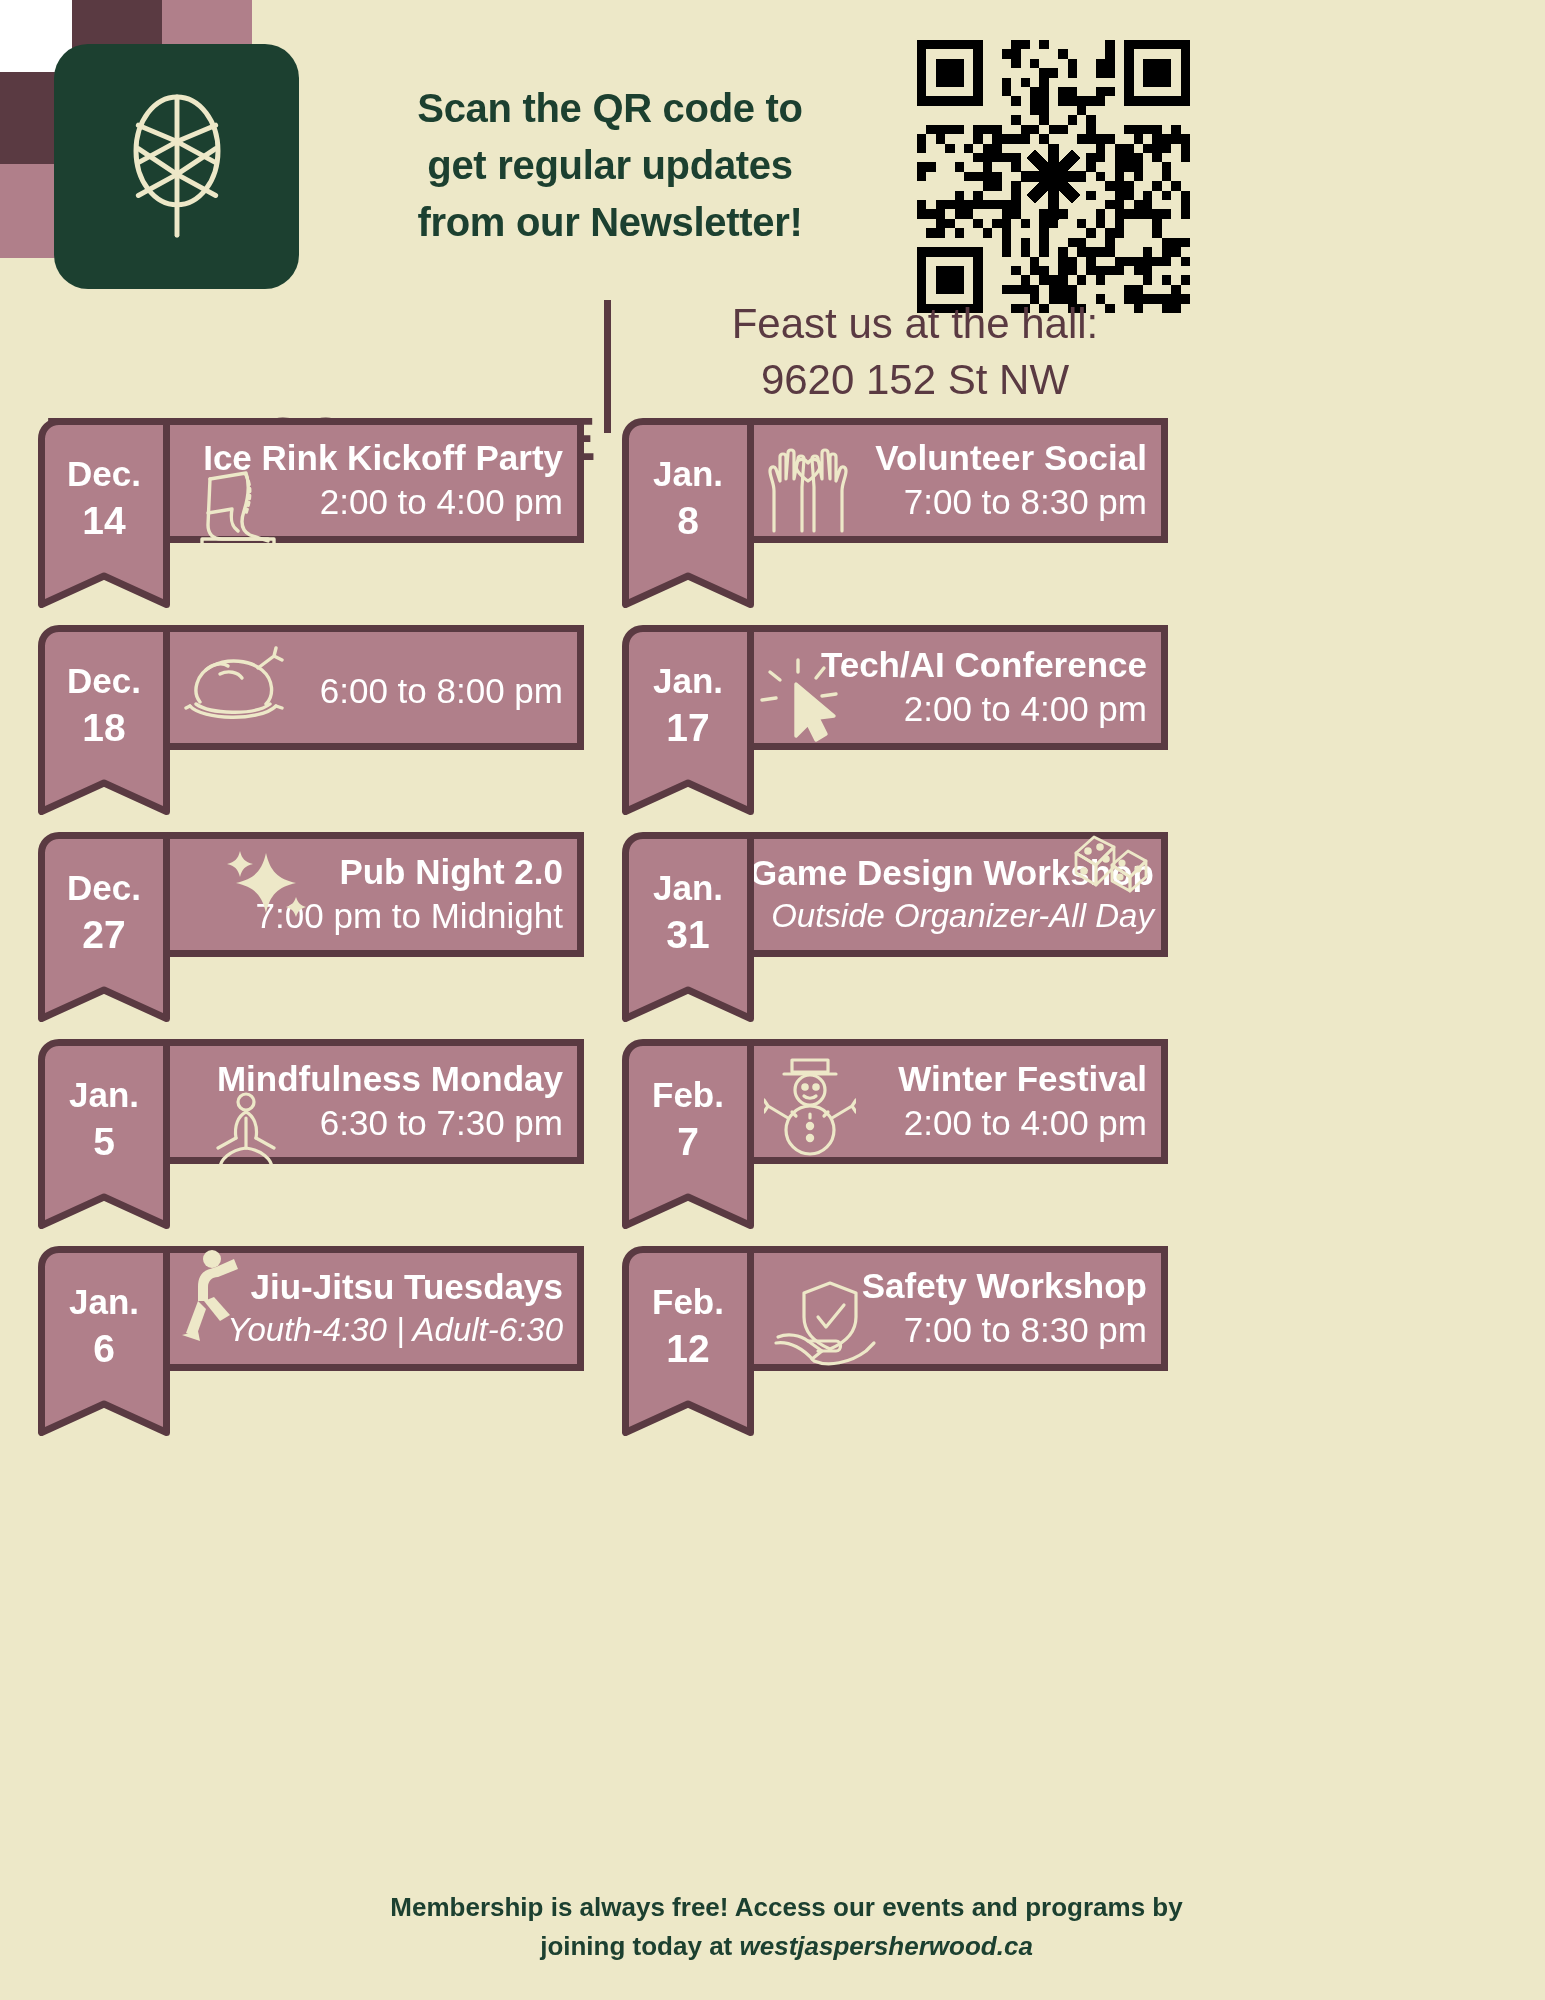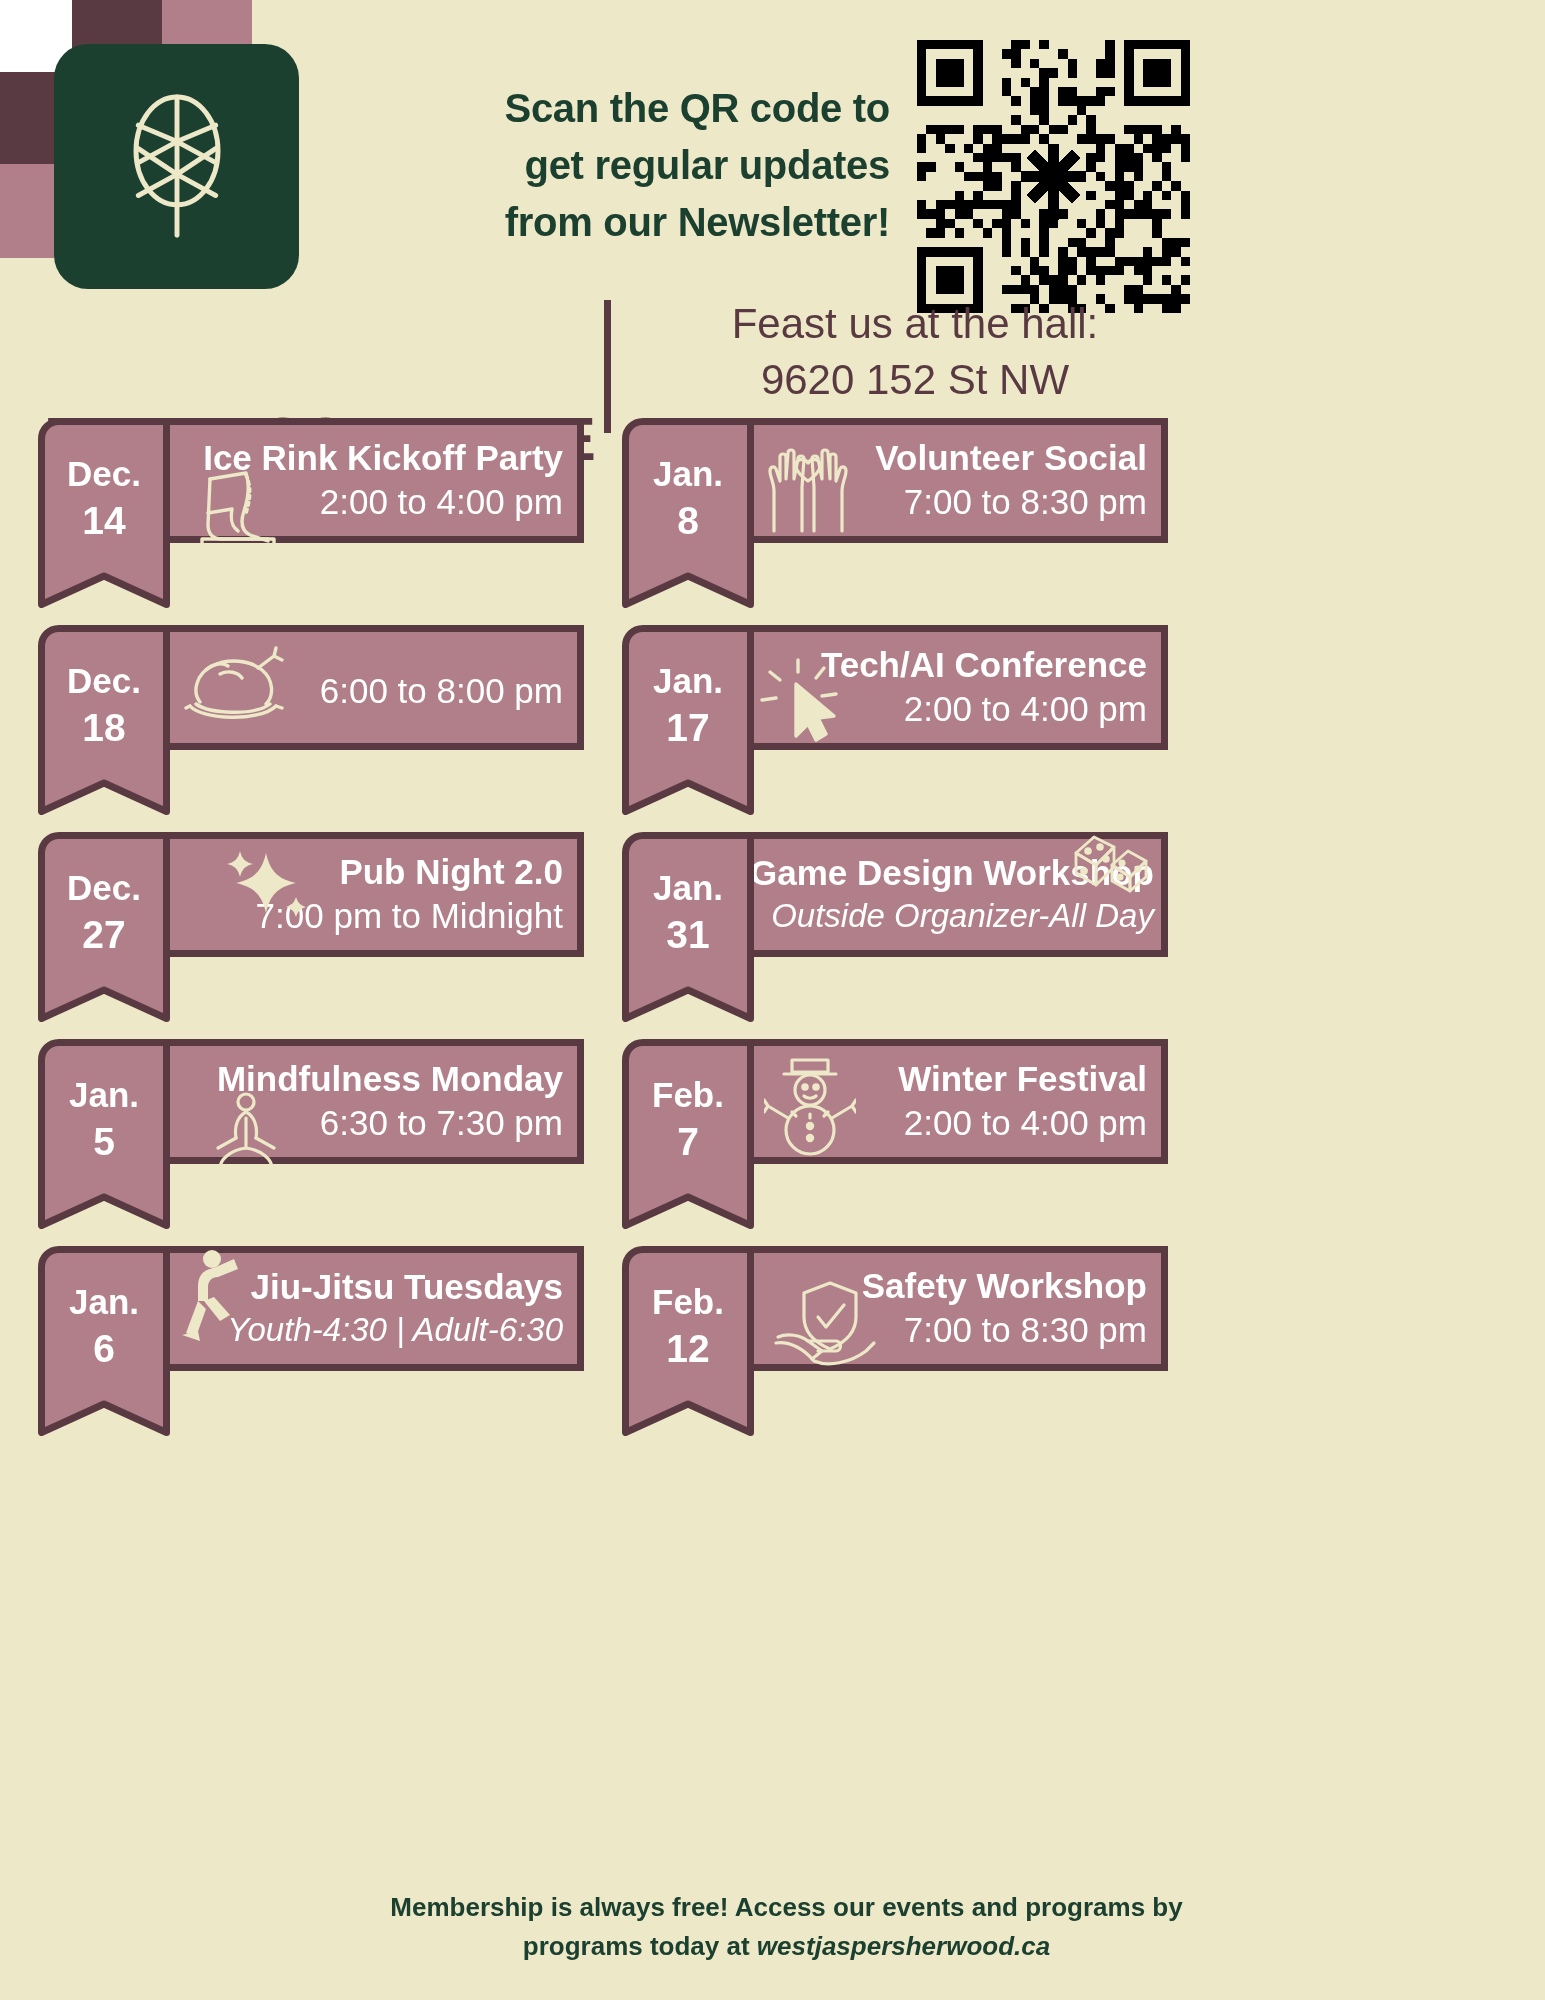--- a/index.html
+++ b/index.html
@@ -24,21 +24,21 @@
     position:absolute; left:54px; top:44px;
     width:245px; height:245px;
     background:#1C4030; border-radius:34px;
     display:flex; align-items:center; justify-content:center;
   }
   .logo-tile svg { width:118px; height:150px; }
 
   
   .headline {
     position:absolute; left:330px; top:80px; width:560px;
-    text-align:right;
+    text-align:center;
     color:#1C4030;
     font-size:40px; font-weight:bold; line-height:1.42;
     letter-spacing:-0.3px;
   }
 
   
   .qr-wrap { position:absolute; left:917px; top:40px; width:273px; height:273px; }
   .qr-wrap svg { width:100%; height:100%; display:block; }
 
   
@@ -836,15 +836,15 @@
         <span class="ribbon-day">12</span>
       </div>
     </div>
       </div>
     </div>
 </div>
 
 <div class="footer">
   <div>Membership is always free! Access our events and programs by</div>
   <div>
-    <span>programs today at </span><span class="site">westjaspersherwood.ca</span>
+    <span>joining today at </span><span class="site">westjaspersherwood.ca</span>
   </div>
 </div>
 
 </body></html>

